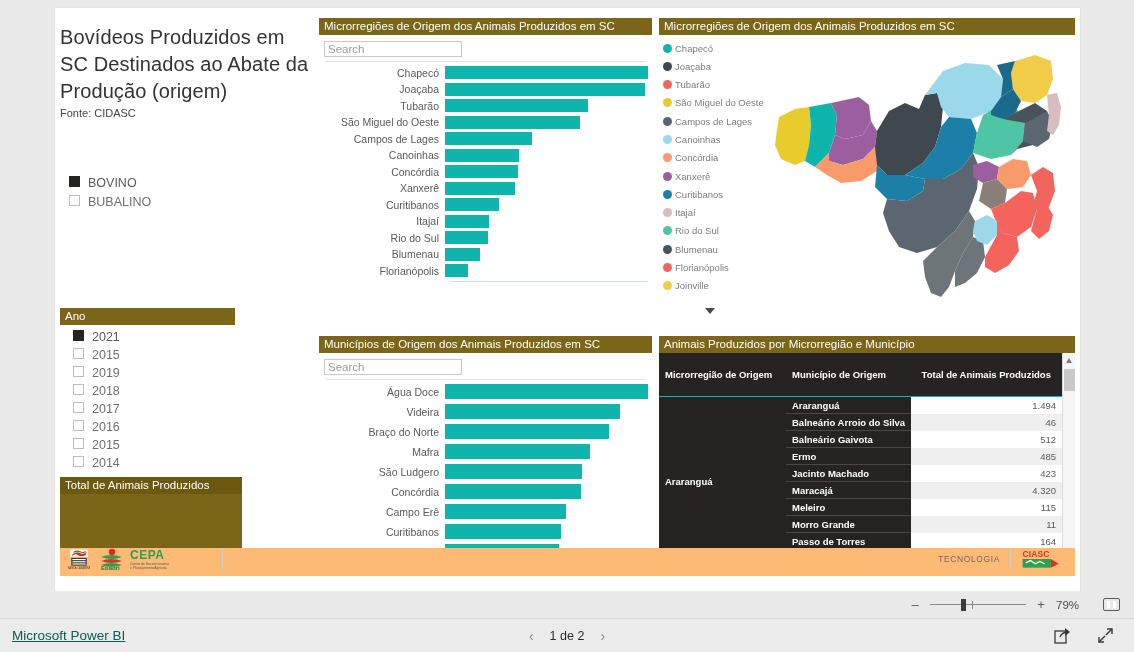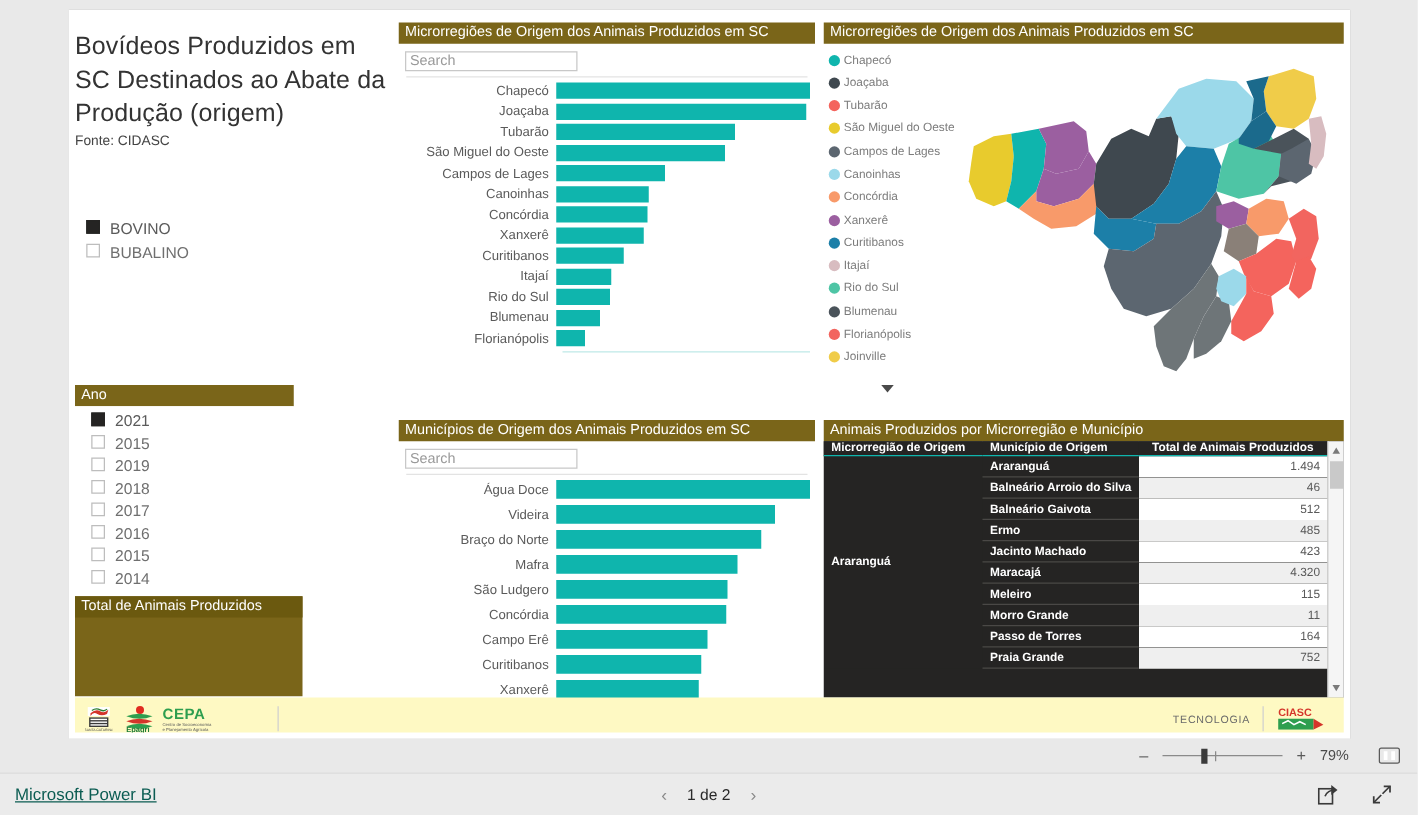--- a/index.html
+++ b/index.html
@@ -192,21 +192,21 @@
   }
   #table-wrap { display: flex; height: 205px; background: #252423; }
   #tbl { flex: 1 1 auto; }
   table.pbi { border-collapse: collapse; width: 100%; table-layout: fixed; }
   table.pbi th {
     background: #252423;
     color: #ffffff;
     font-size: 9.5px;
     font-weight: bold;
     text-align: left;
-    padding: 0 6px;
+    padding: 16px 6px;
     border-bottom: 1.5px solid #0fb5ad;
     white-space: nowrap;
   }
   table.pbi th.num { text-align: center; }
   col.c1 { width: 104px; }
   col.c2 { width: 102px; }
   col.c3 { width: 124px; }
   table.pbi td {
     font-size: 9.5px;
     padding: 2.5px 6px;
@@ -242,24 +242,24 @@
   .sb-down { bottom: 5px; border-top: 5px solid #7a7a7a; }
   #sb-thumb {
     position: absolute; left: 1px; top: 16px;
     width: 11px; height: 22px;
     background: #c9c9c9;
     cursor: pointer;
   }
 
   
   #page-footer {
-    position: absolute; left: 5px; bottom: 5px;
+    position: absolute; left: 5px; bottom: 15px;
     width: 1015px; height: 28px;
-    background: #fef9c3;
-    display: flex; align-items: flex-end;
+    background: #fdba74;
+    display: flex; align-items: flex-start;
   }
   #logos-left { display: flex; align-items: center; padding-left: 8px; gap: 8px; }
   .logo-sc { width: 22px; height: 22px; }
   .logo-cepa { height: 22px; }
   #footer-div {
     width: 1px; height: 20px; background: #cfcfcf; margin-left: 12px;
   }
   #footer-right {
     margin-left: auto; display: flex; align-items: center; gap: 10px;
     padding-right: 10px;

